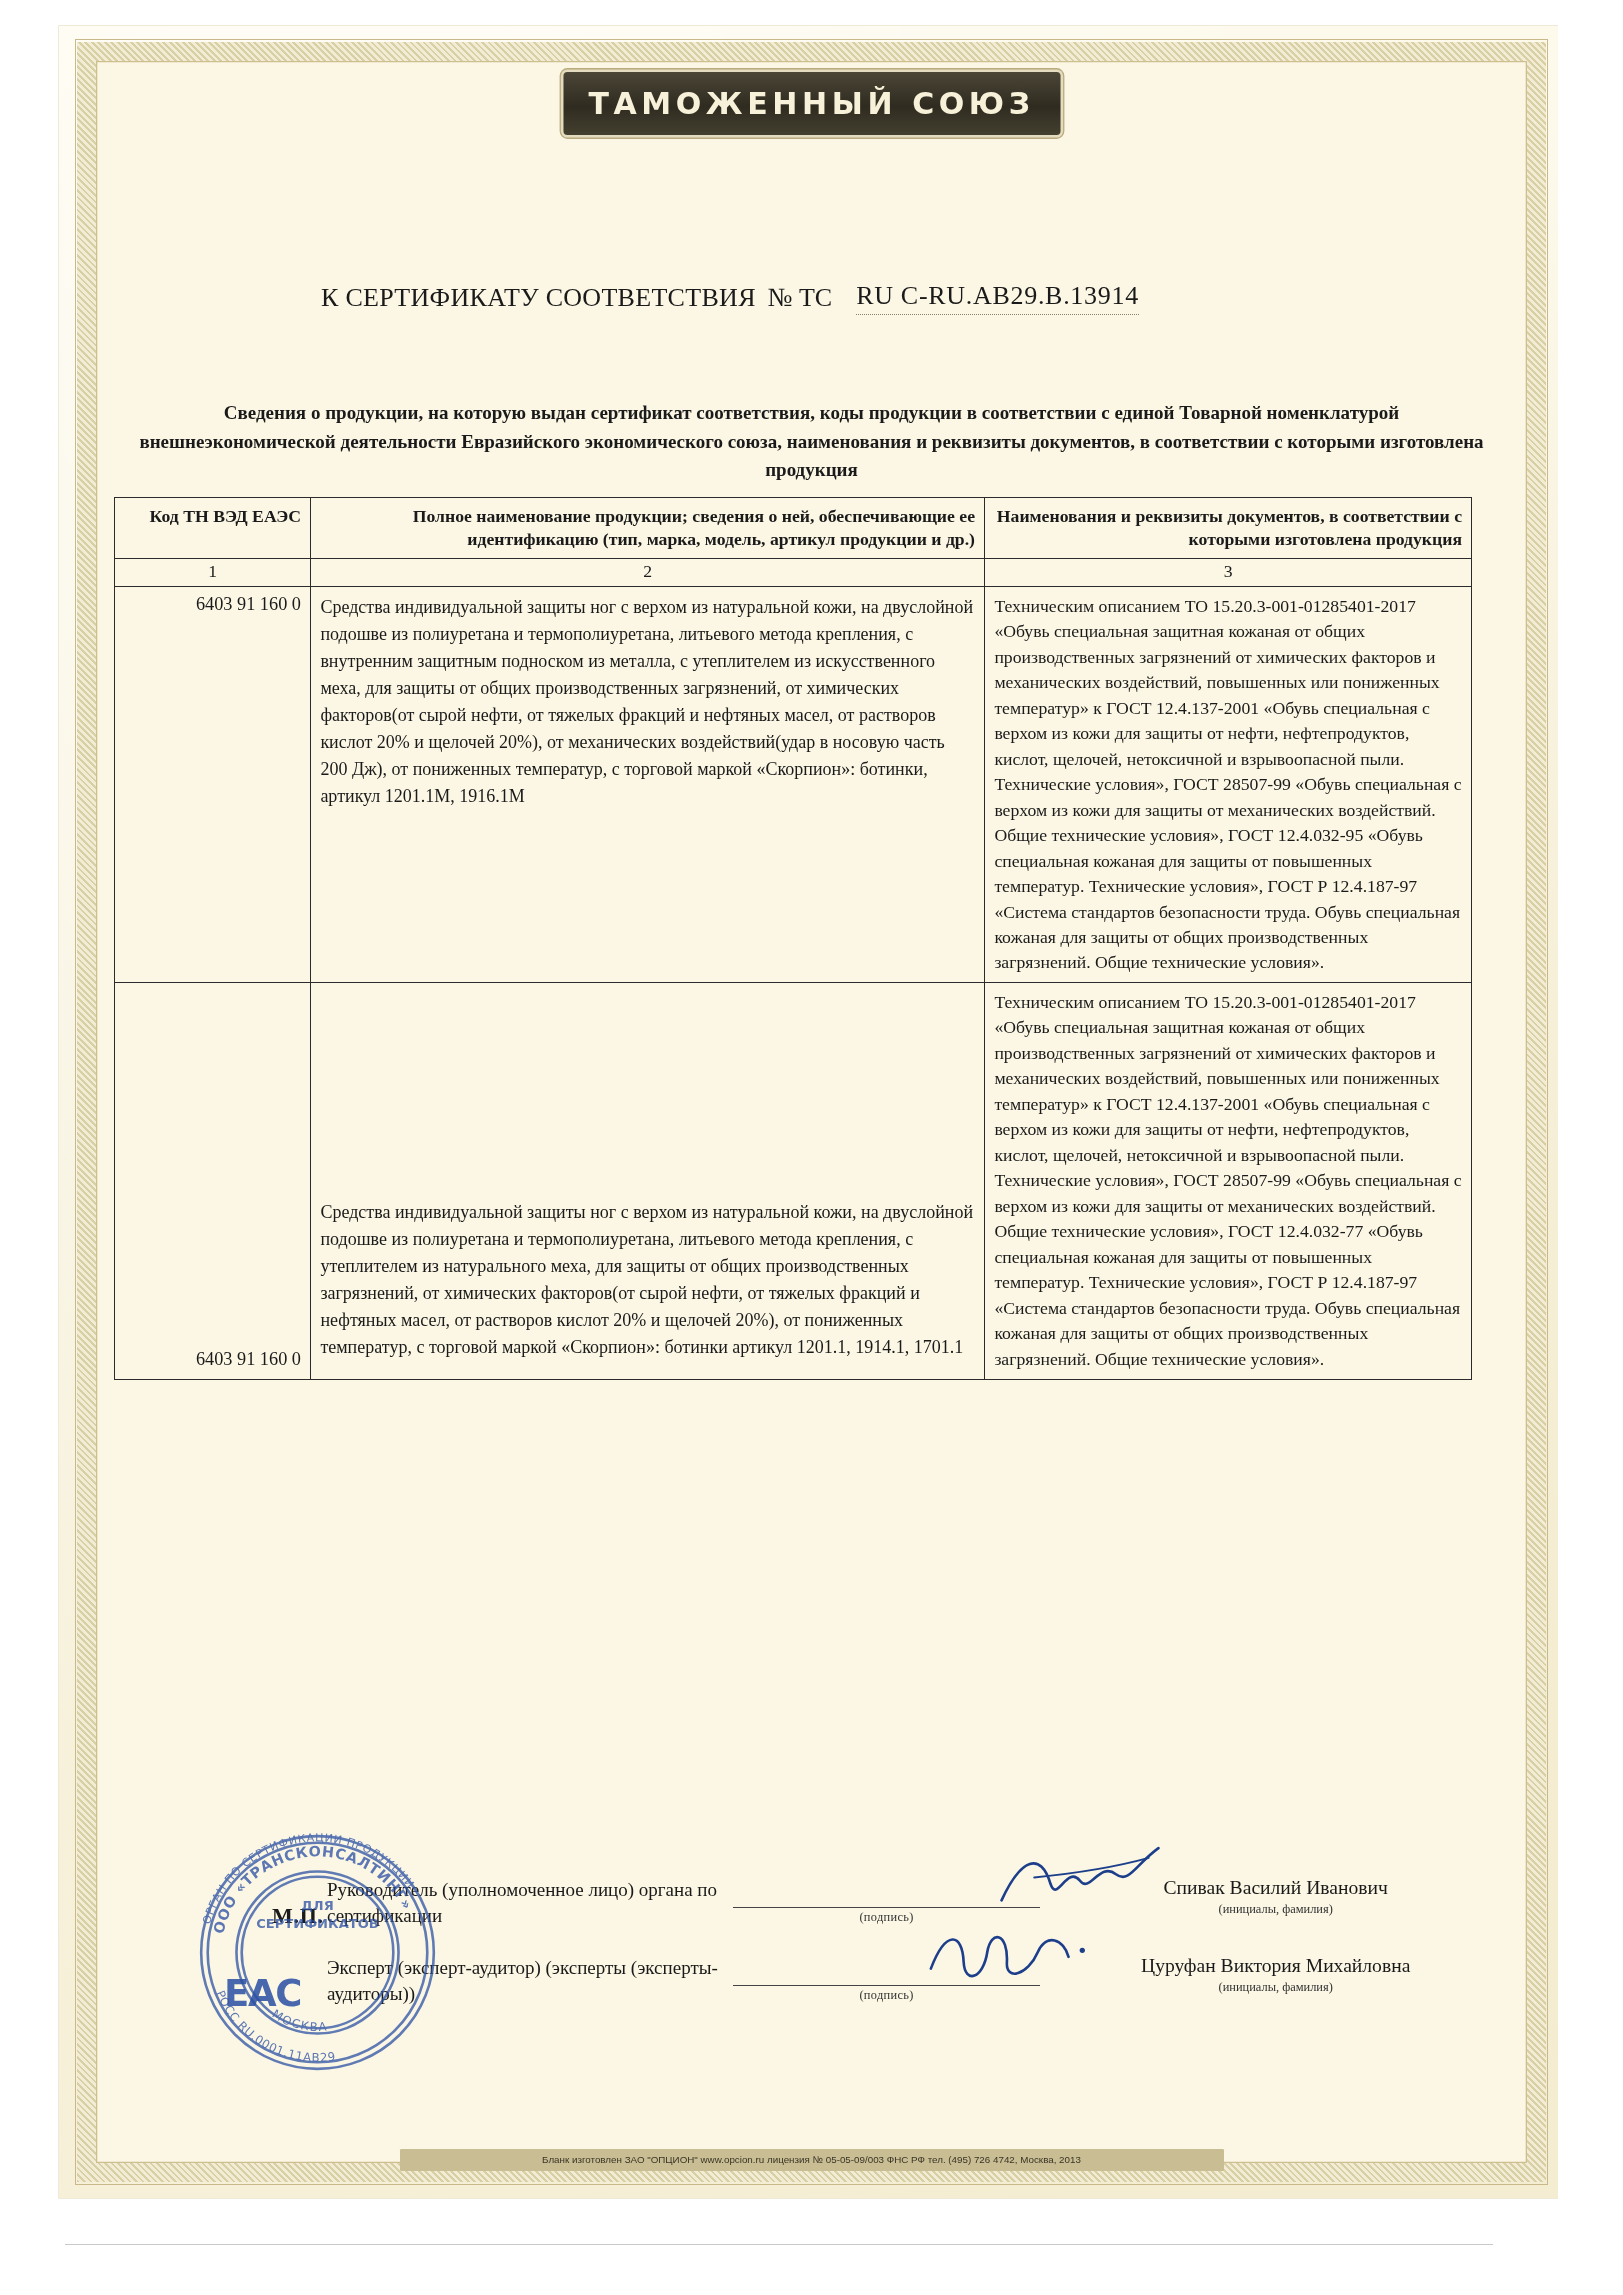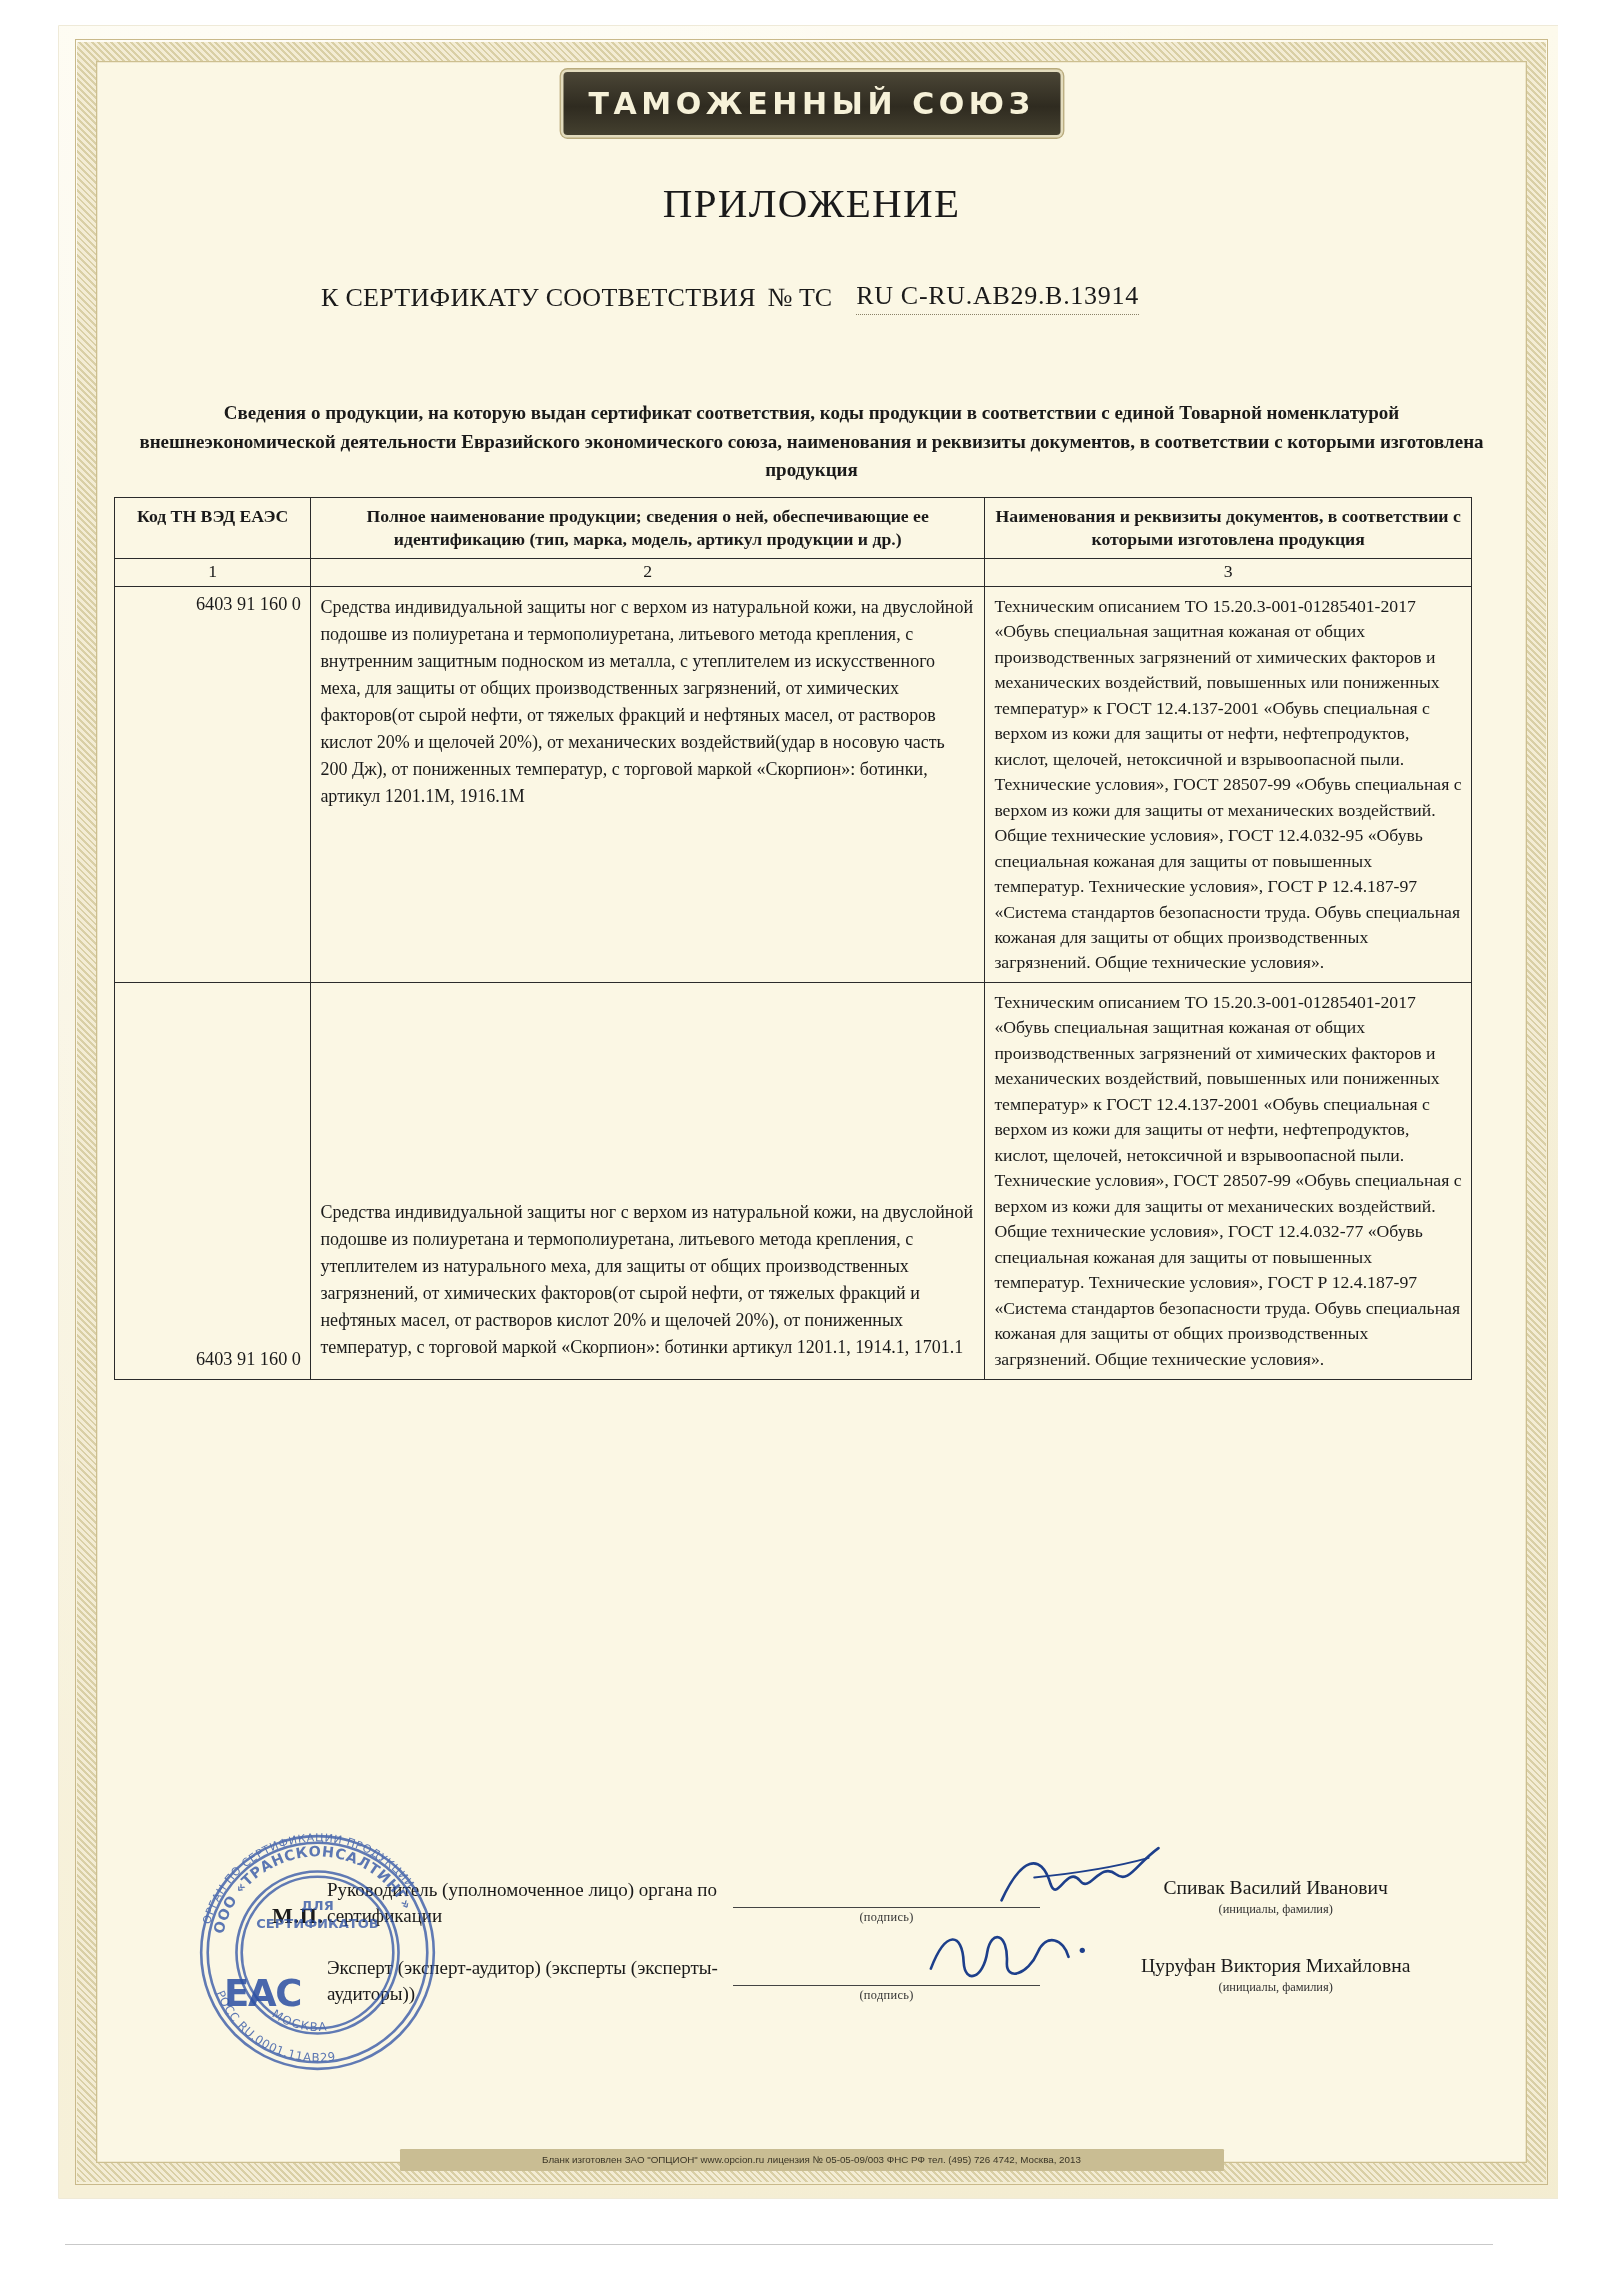--- a/index.html
+++ b/index.html
@@ -178,21 +178,21 @@
   }
   .tbl td, .tbl th {
     border: 1.3px solid #2b2b2b;
     vertical-align: top;
     padding: 6.5px 9.2px;
   }
   .tbl th {
     font-weight: 700;
     font-size: 17.7px;
     line-height: 1.32;
-    text-align: center;
+    text-align: right;
   }
   .col1 { width: 196px; }
   .col2 { width: 674px; }
   .col3 { width: 487px; }
   .num-row td {
     text-align: center;
     font-size: 17.7px;
     padding: 2.6px 0 3.9px;
   }
   .cell-code {
@@ -338,21 +338,20 @@
     <div class="frame-outline"></div>
 
     <div class="content">
 
       <div class="banner-wrap">
         <div class="banner">
           <div class="banner-text">ТАМОЖЕННЫЙ СОЮЗ</div>
         </div>
       </div>
 
-      <div class="doc-title">ПРИЛОЖЕНИЕ</div>
 
       <div class="sub-line">
         <span class="label">К СЕРТИФИКАТУ СООТВЕТСТВИЯ</span>
         <span class="nots">№ ТС</span>
         <span class="numval">RU C-RU.АВ29.В.13914</span>
       </div>
 
 
       <div class="intro">Сведения о продукции, на которую выдан сертификат соответствия, коды продукции в соответствии с единой Товарной номенклатурой внешнеэкономической деятельности Евразийского экономического союза, наименования и реквизиты документов, в соответствии с которыми изготовлена продукция</div>
 

